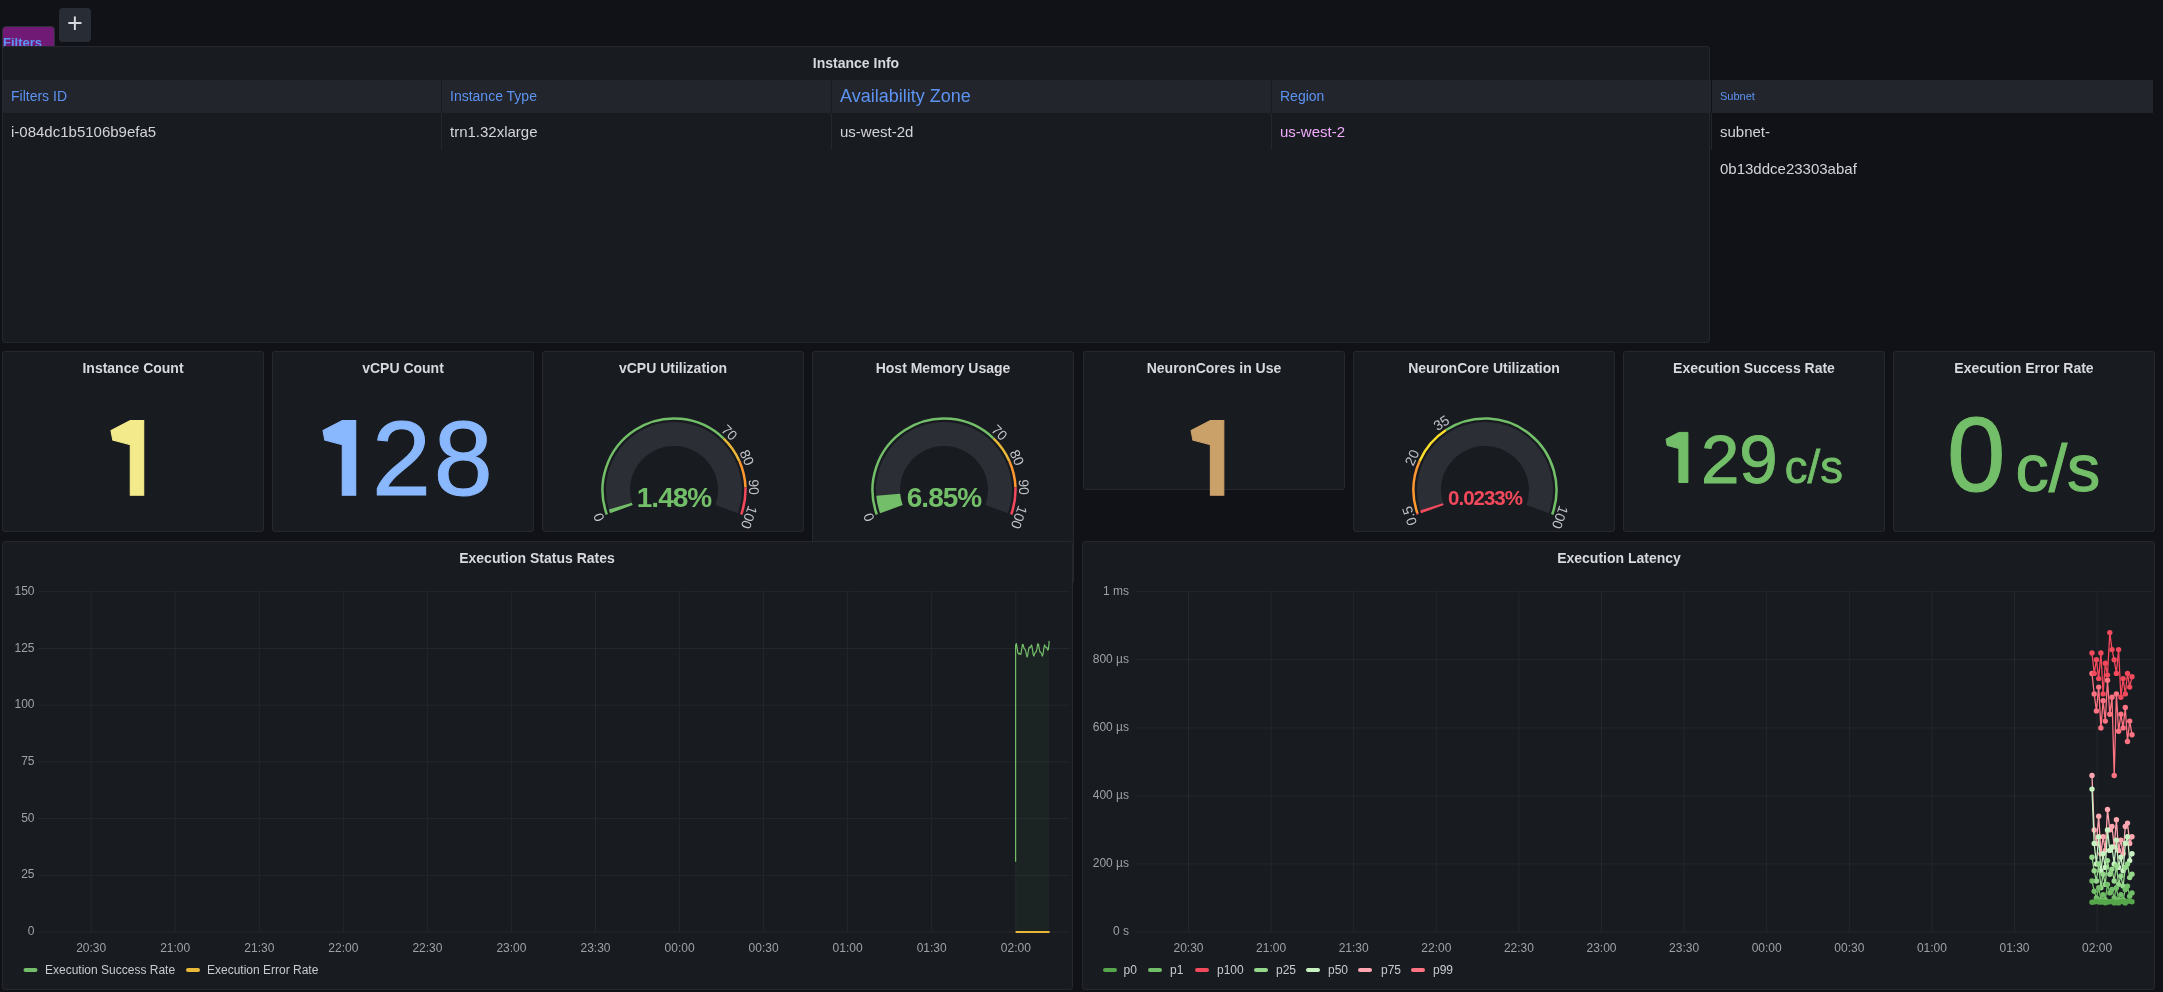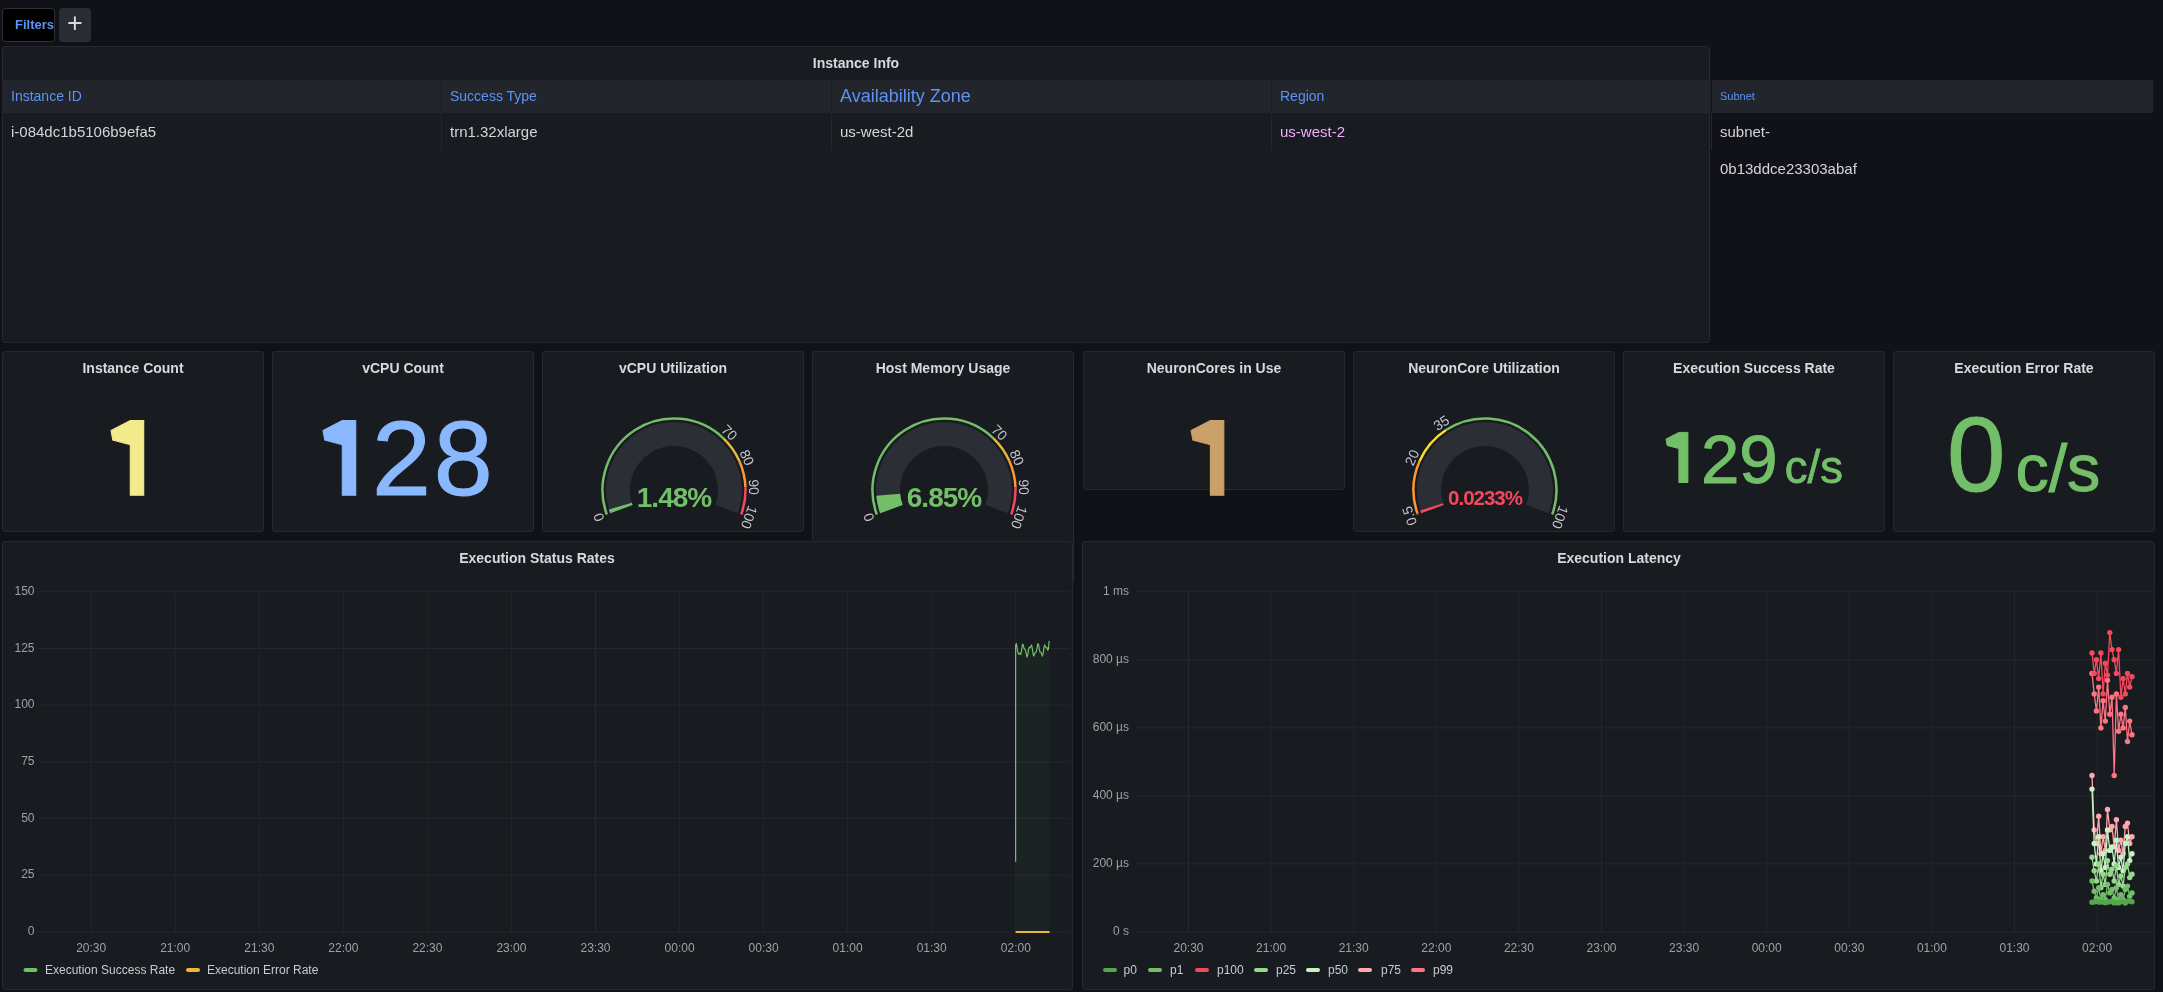--- a/index.html
+++ b/index.html
@@ -1,29 +1,29 @@
 <!DOCTYPE html>
 <html><head><meta charset="utf-8"><style>
 *{margin:0;padding:0;box-sizing:border-box}
 body{width:2163px;height:992px;background:#111217;font-family:"Liberation Sans",sans-serif;position:relative;overflow:hidden}
 .panel{position:absolute;background:#181b1f;border:1px solid #25282e;border-radius:3px}
 .ptitle{position:absolute;left:0;right:0;text-align:center;font-size:14px;font-weight:bold;color:#d8d9df}
 svg{position:absolute;left:0;top:0}
 svg text{font-family:"Liberation Sans",sans-serif}
 </style></head><body>
-<div style="position:absolute;left:2px;top:8px;width:53px;height:34px;border:1px solid #2e3138;border-radius:4px;background:#000000;color:#5d93f2;font-size:13px;font-weight:bold;text-align:right;line-height:32px">Filters</div>
+<div style="position:absolute;left:2px;top:26px;width:53px;height:34px;border:1px solid #2e3138;border-radius:4px;background:#701a75;color:#5d93f2;font-size:13px;font-weight:bold;text-align:left;line-height:32px">Filters</div>
 <div style="position:absolute;left:59px;top:8px;width:32px;height:34px;border-radius:4px;background:#282c34;color:#d8d9df;font-size:27px;font-weight:400;text-align:center;line-height:30px">+</div>
 <div class="panel" style="left:2px;top:46px;width:1708px;height:297px">
     <div class="ptitle" style="top:8px">Instance Info</div>
     <div style="position:absolute;left:0px;top:33px;width:438px;height:33px;background:#22252b"></div>
-    <div style="position:absolute;left:8px;top:33px;height:33px;line-height:33px;font-size:14px;color:#5d93f2">Instance ID</div>
+    <div style="position:absolute;left:8px;top:33px;height:33px;line-height:33px;font-size:14px;color:#5d93f2">Filters ID</div>
     <div style="position:absolute;left:8px;top:66px;height:37px;line-height:37px;font-size:15px;color:#d3d4da">i-084dc1b5106b9efa5</div>
     <div style="position:absolute;left:438px;top:66px;width:1px;height:37px;background:#24272e"></div>
     <div style="position:absolute;left:439px;top:33px;width:389px;height:33px;background:#22252b"></div>
-    <div style="position:absolute;left:447px;top:33px;height:33px;line-height:33px;font-size:14px;color:#5d93f2">Success Type</div>
+    <div style="position:absolute;left:447px;top:33px;height:33px;line-height:33px;font-size:14px;color:#5d93f2">Instance Type</div>
     <div style="position:absolute;left:447px;top:66px;height:37px;line-height:37px;font-size:15px;color:#d3d4da">trn1.32xlarge</div>
     <div style="position:absolute;left:828px;top:66px;width:1px;height:37px;background:#24272e"></div>
     <div style="position:absolute;left:829px;top:33px;width:439px;height:33px;background:#22252b"></div>
     <div style="position:absolute;left:837px;top:33px;height:33px;line-height:33px;font-size:18px;color:#5d93f2">Availability Zone</div>
     <div style="position:absolute;left:837px;top:66px;height:37px;line-height:37px;font-size:15px;color:#d3d4da">us-west-2d</div>
     <div style="position:absolute;left:1268px;top:66px;width:1px;height:37px;background:#24272e"></div>
     <div style="position:absolute;left:1269px;top:33px;width:439px;height:33px;background:#22252b"></div>
     <div style="position:absolute;left:1277px;top:33px;height:33px;line-height:33px;font-size:14px;color:#5d93f2">Region</div>
     <div style="position:absolute;left:1277px;top:66px;height:37px;line-height:37px;font-size:15px;color:#f0abfc">us-west-2</div>
     <div style="position:absolute;left:1708px;top:66px;width:1px;height:37px;background:#24272e"></div>

